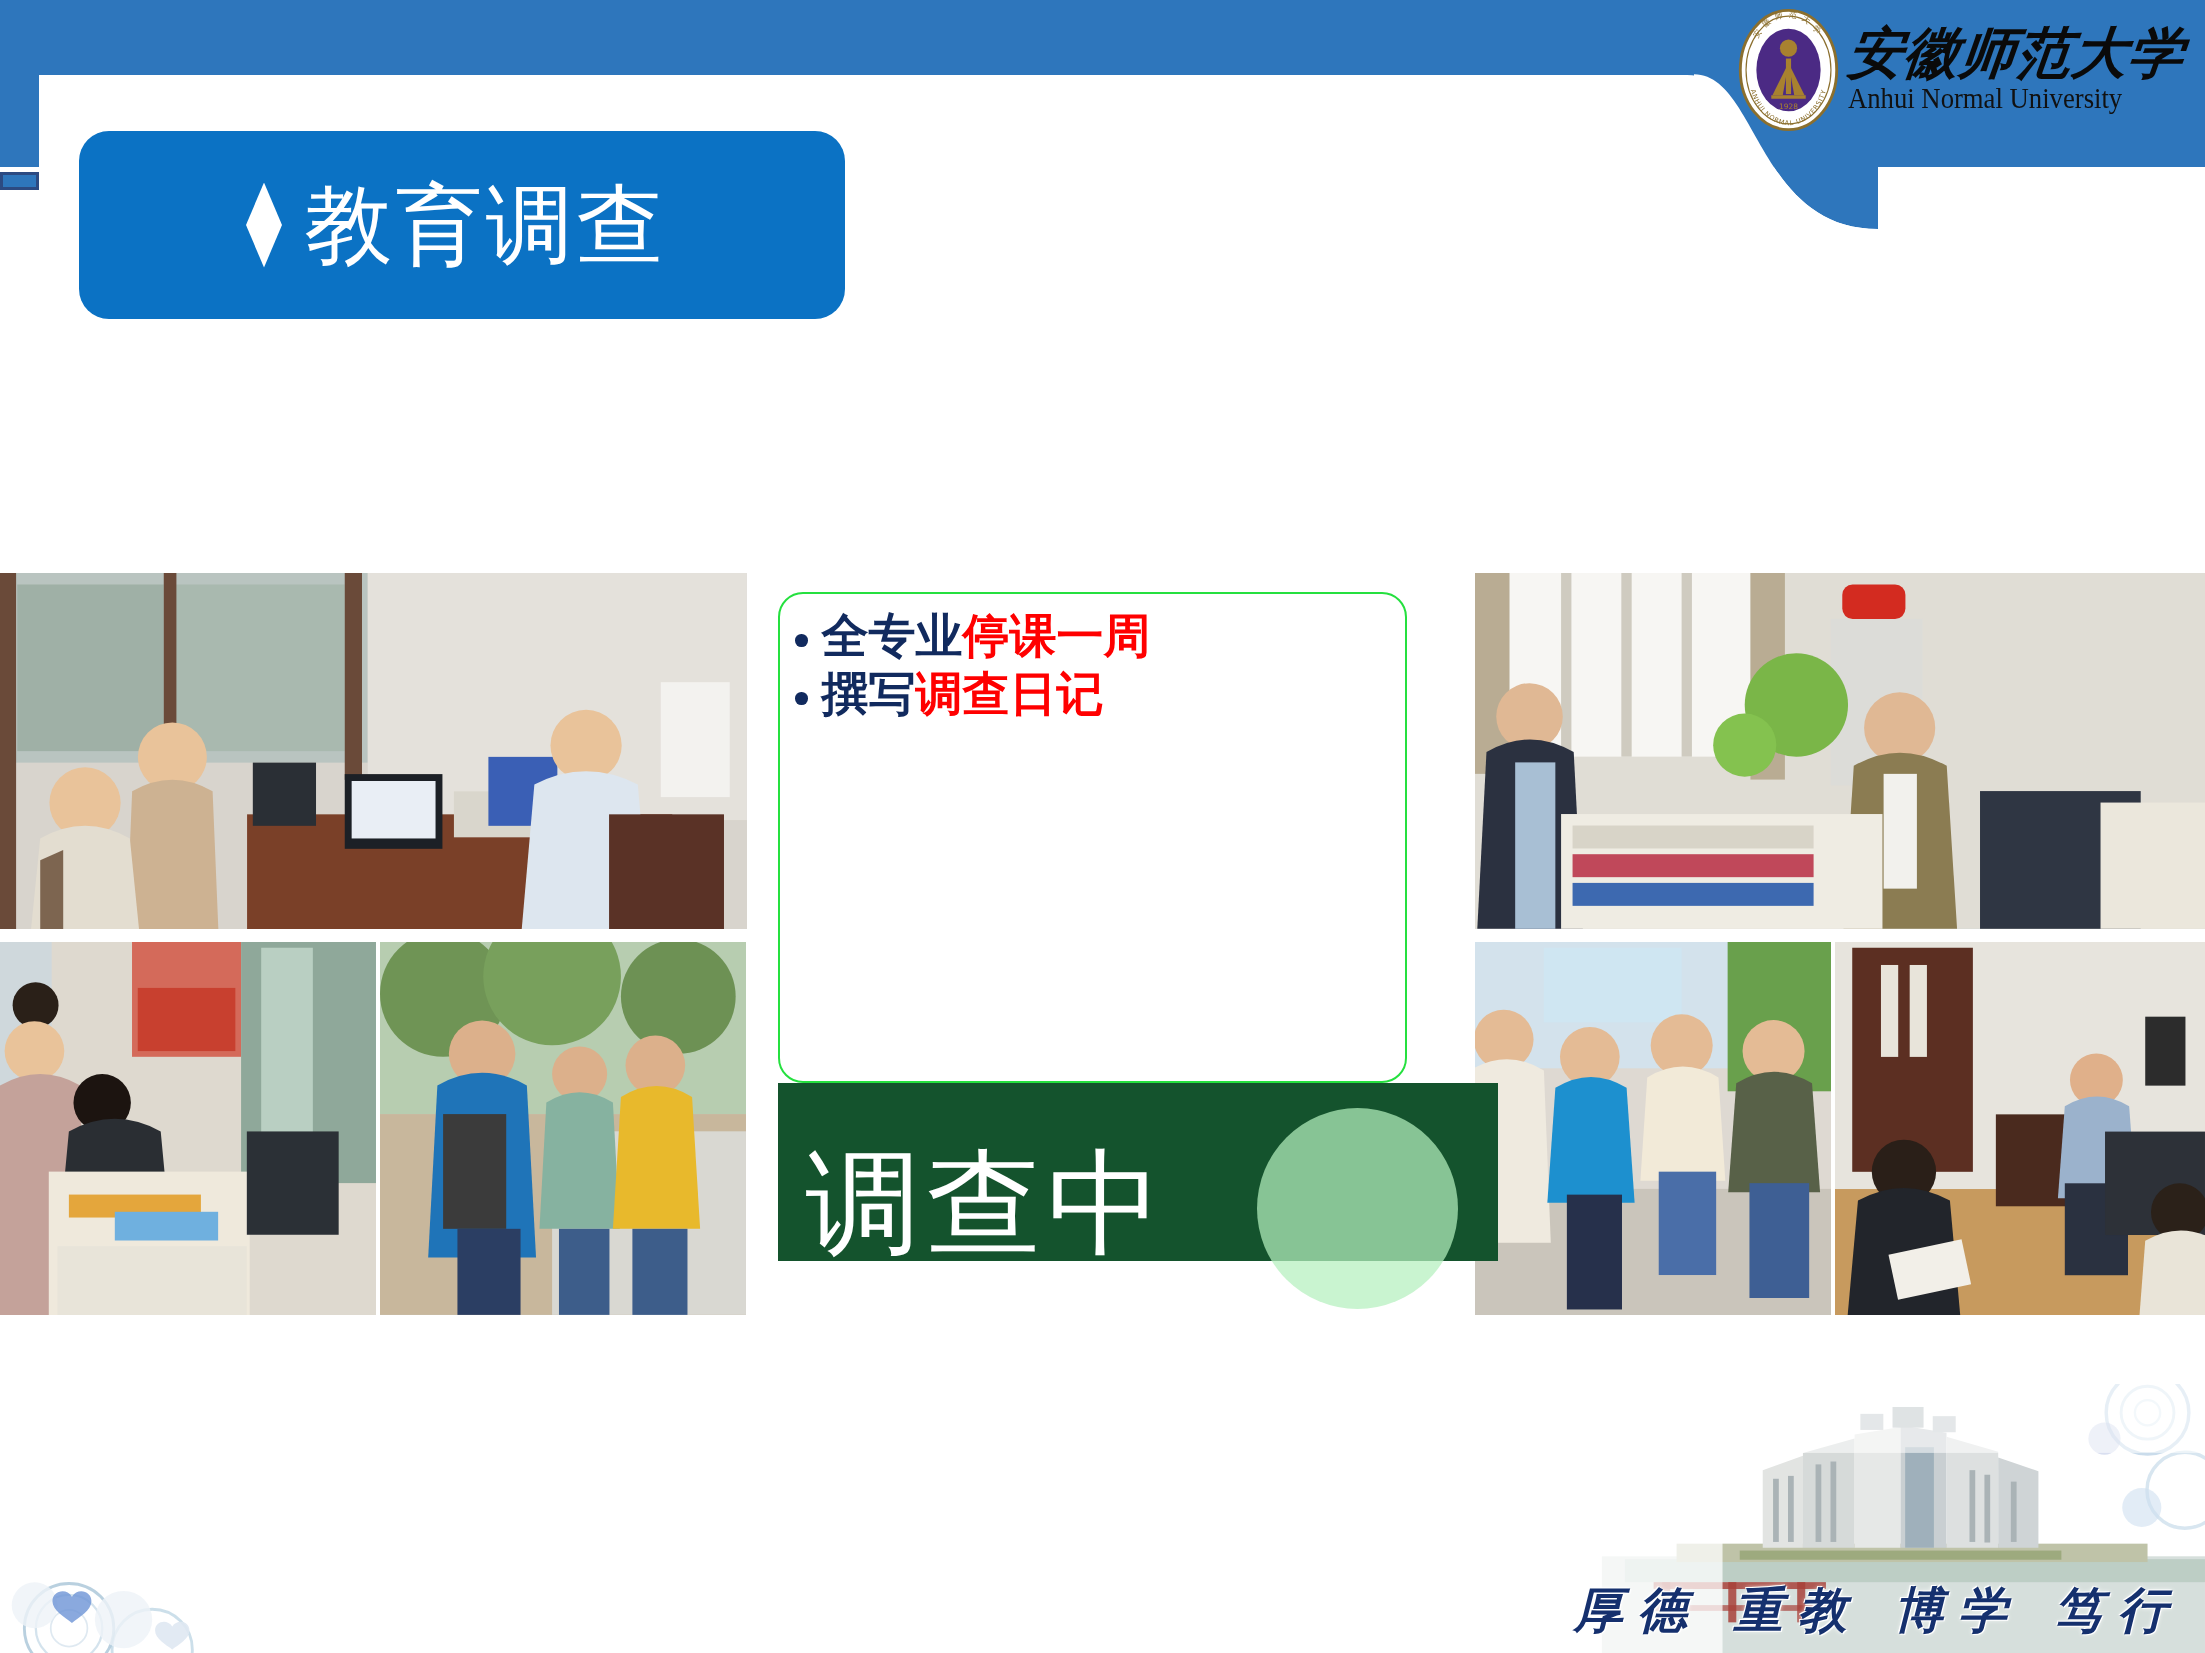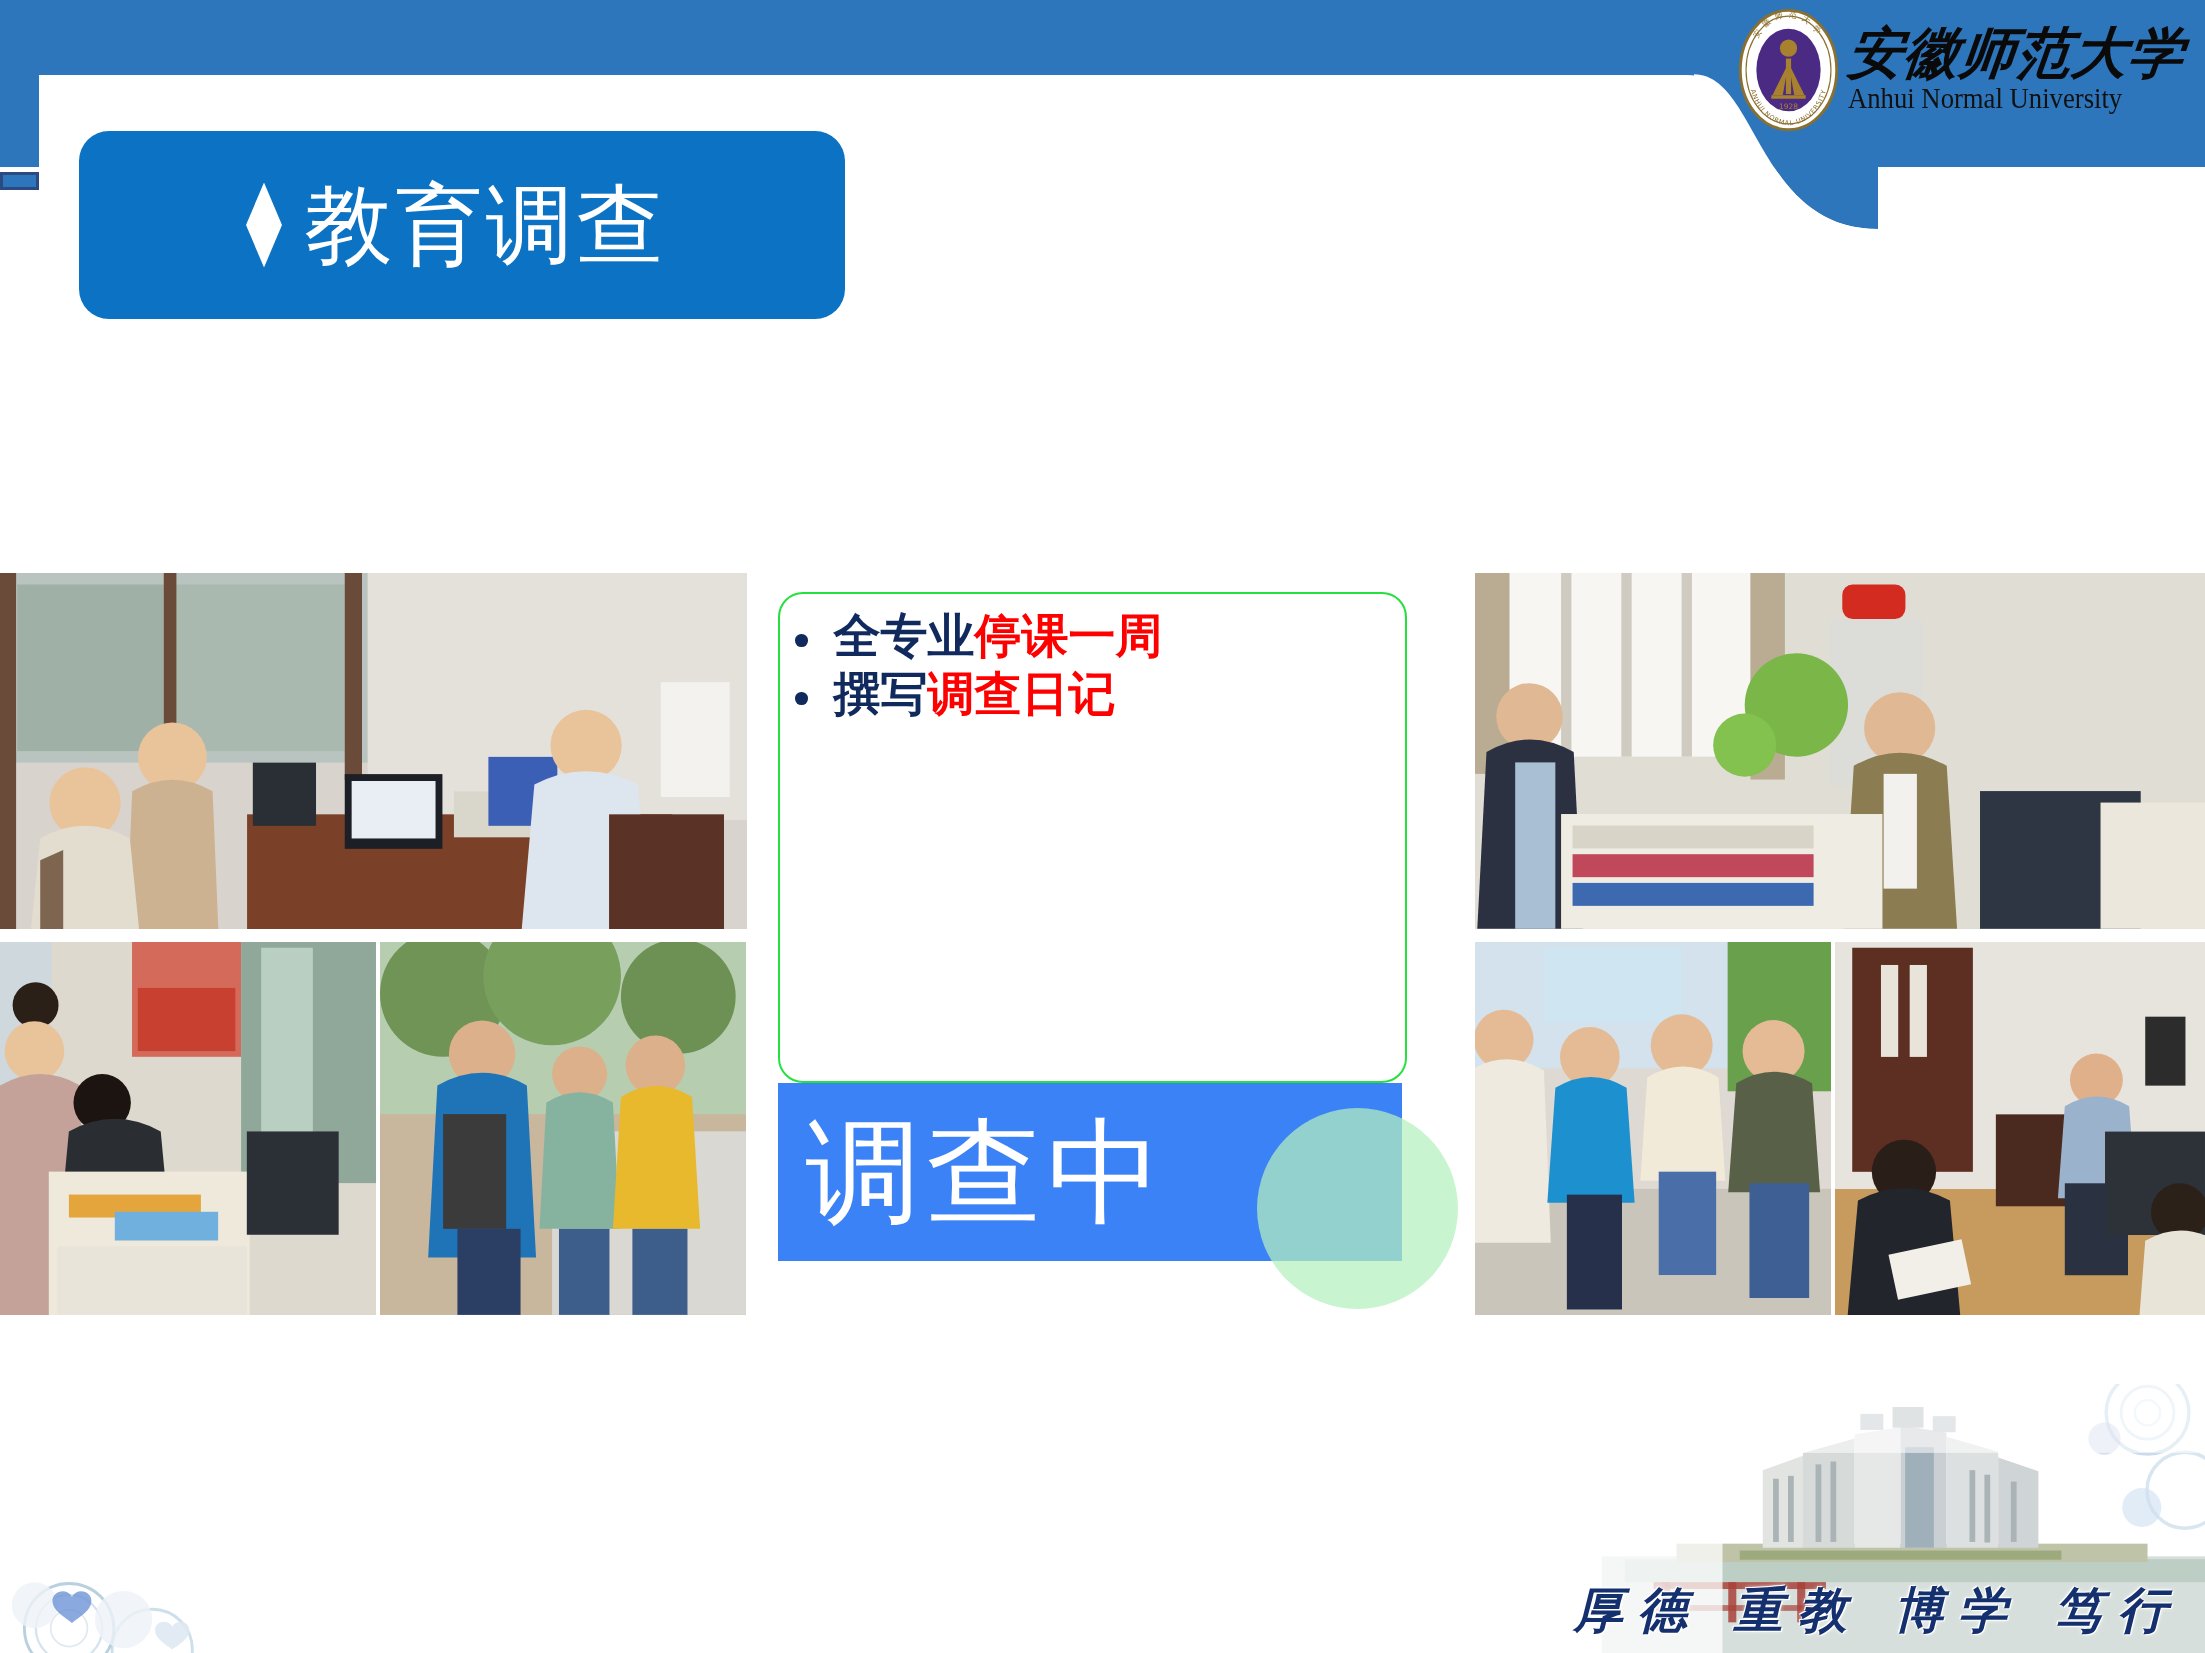--- a/index.html
+++ b/index.html
@@ -101,42 +101,42 @@
     position:absolute; left:778px; top:592px;
     width:629px; height:491px;
     background:#ffffff;
     border:2.9px solid #25E03F;
     border-radius:25px;
     z-index:8;
     padding:15px 17px 0 15px;
   }
   ul#bullet-list{ list-style:none; }
   ul#bullet-list li{
-    display:flex; align-items:flex-start; gap:26px;
+    display:flex; align-items:flex-start; gap:14px;
     font-size:47px; line-height:1.16;
     font-weight:bold;
     color:#112A5E;
     font-family:"DejaVu Sans","Liberation Sans",sans-serif;
     margin-bottom:3.4px;
   }
   ul#bullet-list li .dot{
     flex:0 0 auto; width:12.6px; height:12.6px; border-radius:50%;
     background:#112A5E; margin-top:25px;
   }
   ul#bullet-list li.red-bullet .dot{ background:#FF0000; }
   ul#bullet-list li .txt{ flex:1 1 auto; }
   .hl-red{ color:#FF0000; }
 
   
   #status-banner{
     position:absolute; left:778px; top:1083px;
-    width:624px; height:178px;
-    background:#3b82f6;
+    width:720px; height:178px;
+    background:#14532d;
     z-index:8;
-    display:flex; align-items:center;
+    display:flex; align-items:flex-end;
   }
   #status-text{
     color:#ffffff; font-size:115px; font-weight:normal;
     letter-spacing:5.7px; margin-left:27.6px; line-height:1;
     font-family:"DejaVu Sans","Liberation Sans",sans-serif;
   }
   #status-circle{
     position:absolute; left:1257px; top:1108px;
     width:201px; height:201px; border-radius:50%;
     background:rgba(180,240,190,0.72);

